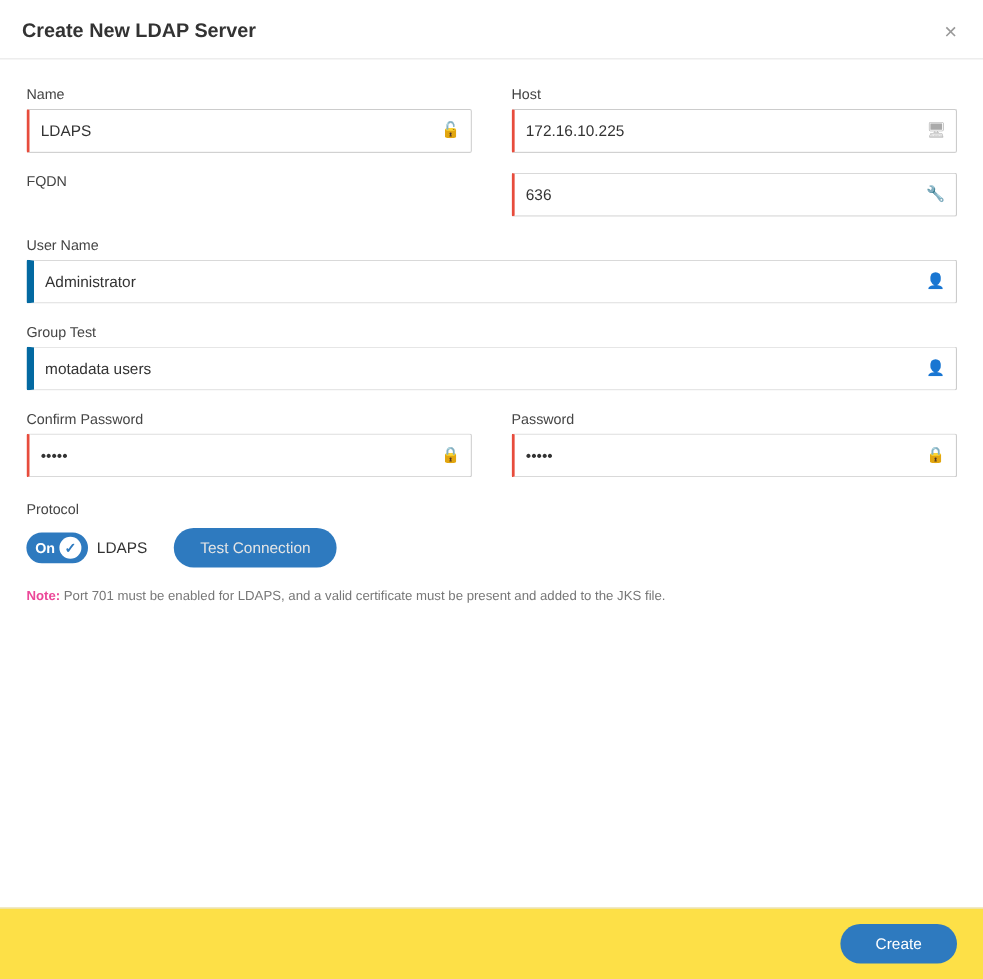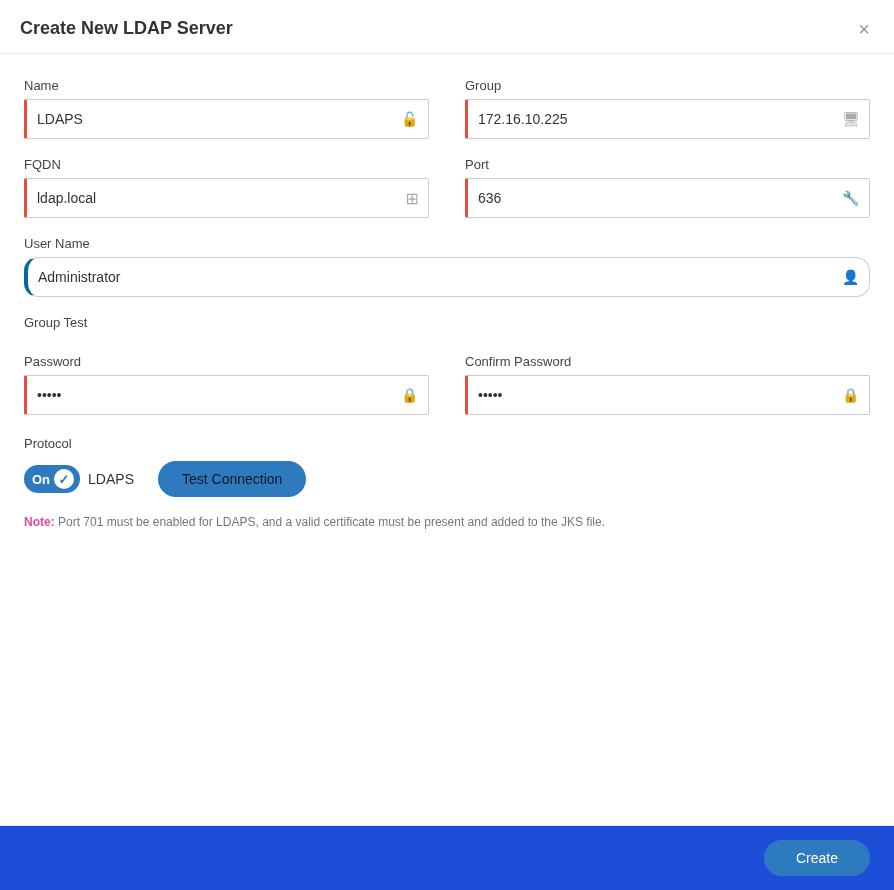--- a/index.html
+++ b/index.html
@@ -74,22 +74,21 @@
       height: 40px;
       border: 1px solid #ccc;
       border-left: 3px solid #e74c3c;
       border-radius: 2px;
       padding: 0 36px 0 10px;
       font-size: 14px;
       color: #333;
       outline: none;
     }
     .form-input.no-red-border {
-      border-left: 4px solid #0369a1;
-      border-radius: 14px;
+      border-left: 7px solid #0369a1;
     }
     .input-icon {
       position: absolute;
       right: 10px;
       color: #aaa;
       font-size: 16px;
       pointer-events: none;
     }
     .protocol-section {
       margin-top: 21px;
@@ -133,41 +132,41 @@
       color: #2e7abf;
       font-size: 13px;
       font-weight: bold;
     }
     .toggle-text {
       font-size: 14px;
       color: #333;
     }
     .test-btn {
       background: #2e7abf;
-      color: #0f172a;
+      color: #e5e5e5;
       border: none;
       border-radius: 20px;
       padding: 10px 24px;
       font-size: 14px;
       cursor: pointer;
       font-weight: 500;
     }
     .note-text {
       font-size: 12px;
       color: #777;
       margin-top: 16px;
       line-height: 1.5;
     }
     .note-text strong {
       color: #ec4899;
     }
     .modal-footer {
       padding: 14px 24px;
       border-top: 1px solid #e5e5e5;
-      background: #1d4ed8;
+      background: #fde047;
       display: flex;
       justify-content: flex-end;
       gap: 12px;
     }
     .btn-create {
       background: #2e7abf;
       color: #fff;
       border: none;
       border-radius: 20px;
       padding: 10px 32px;
@@ -206,71 +205,70 @@
 
     <div class="form-row">
       <div class="form-group">
         <label class="form-label">Name</label>
         <div class="input-wrapper">
           <input type="text" class="form-input" value="LDAPS" style="">
           <span class="input-icon icon-unlock"></span>
         </div>
       </div>
       <div class="form-group">
-        <label class="form-label">Group</label>
+        <label class="form-label">Host</label>
         <div class="input-wrapper">
           <input type="text" class="form-input" value="172.16.10.225" style="">
           <span class="input-icon icon-monitor"></span>
         </div>
       </div>
     </div>
 
     <div class="form-row">
       <div class="form-group">
         <label class="form-label">FQDN</label>
-        <div class="input-wrapper">
-          <input type="text" class="form-input" value="ldap.local" style="">
-          <span class="input-icon icon-grid"></span>
-        </div>
-      </div>
-      <div class="form-group">
-        <label class="form-label">Port</label>
+      </div>
+      <div class="form-group">
         <div class="input-wrapper">
           <input type="text" class="form-input" value="636" style="">
           <span class="input-icon icon-wrench"></span>
         </div>
       </div>
     </div>
 
     <div class="form-row">
       <div class="form-group full-width">
         <label class="form-label">User Name</label>
         <div class="input-wrapper">
           <input type="text" class="form-input no-red-border" value="Administrator" style="">
           <span class="input-icon icon-user"></span>
         </div>
       </div>
     </div>
 
     <div class="form-row">
       <div class="form-group full-width">
         <label class="form-label">Group Test</label>
-      </div>
-    </div>
-
-    <div class="form-row">
-      <div class="form-group">
-        <label class="form-label">Password</label>
+        <div class="input-wrapper">
+          <input type="text" class="form-input no-red-border" value="motadata users" style="">
+          <span class="input-icon icon-user"></span>
+        </div>
+      </div>
+    </div>
+
+    <div class="form-row">
+      <div class="form-group">
+        <label class="form-label">Confirm Password</label>
         <div class="input-wrapper">
           <input type="password" class="form-input" value="12345" style="">
           <span class="input-icon icon-lock"></span>
         </div>
       </div>
       <div class="form-group">
-        <label class="form-label">Confirm Password</label>
+        <label class="form-label">Password</label>
         <div class="input-wrapper">
           <input type="password" class="form-input" value="12345" style="">
           <span class="input-icon icon-lock"></span>
         </div>
       </div>
     </div>
 
     <div class="protocol-section">
       <div class="form-label">Protocol</div>
       <div class="protocol-row">

